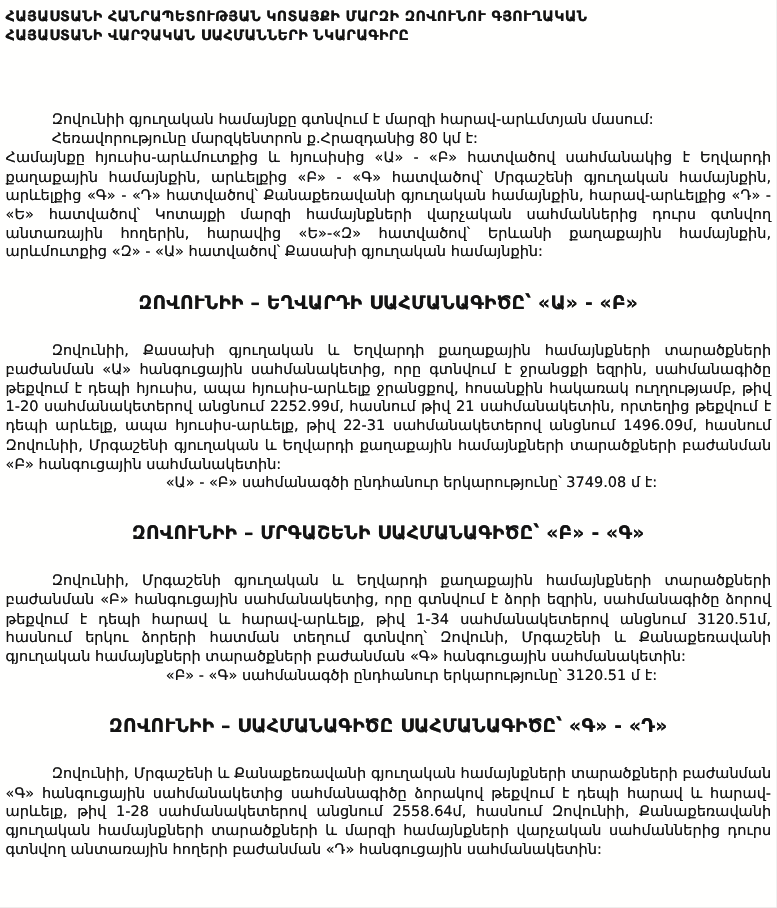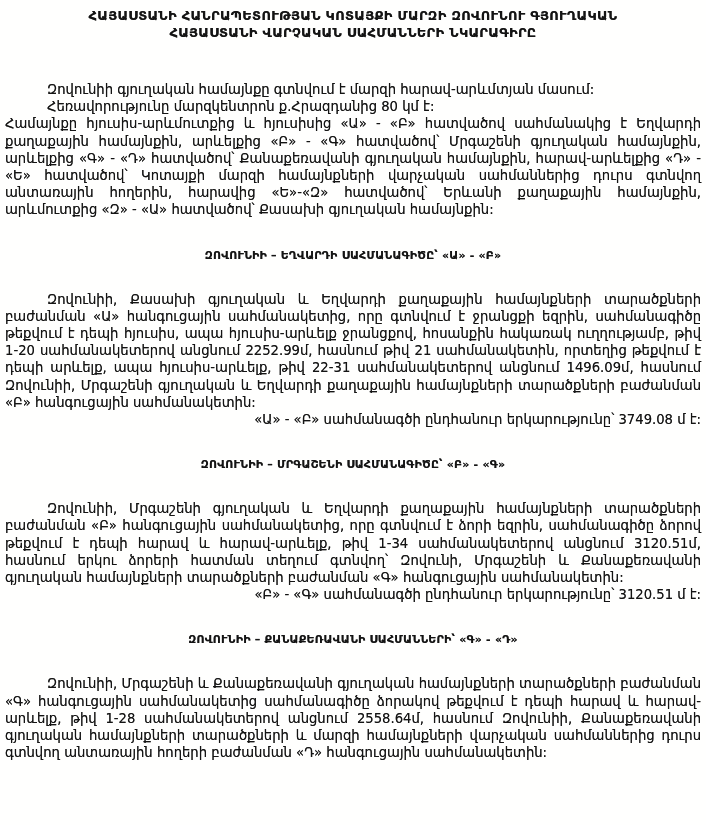--- a/index.html
+++ b/index.html
@@ -11,53 +11,53 @@
     background: #fdfdfc;
     overflow: hidden;
     box-sizing: border-box;
     padding: 7px 5px 0 5px;
     font-family: "DejaVu Sans", sans-serif;
     color: #161616;
     text-shadow: 0 0 0.5px rgba(10,10,10,0.65);
     filter: contrast(1.02);
   }
   .doc-title {
-    text-align: center;
+    text-align: left;
     font-weight: bold;
     font-size: 13px;
     line-height: 17px;
     letter-spacing: 0.3px;
     margin: 0 0 0 0;
   }
-  .intro-block { margin-top: 40px; }
+  .intro-block { margin-top: 60px; }
   p {
     margin: 0;
     font-size: 13.2px;
     line-height: 17.2px;
   }
   .line-indent {
     text-indent: 42px;
     text-align: left;
   }
   .body-par {
     text-align: justify;
     text-indent: 42px;
   }
   .body-par.no-indent { text-indent: 0; }
   .section-heading {
     text-align: center;
     font-weight: bold;
-    font-size: 11px;
+    font-size: 17px;
     line-height: 16px;
     letter-spacing: 0.2px;
     margin: 29px 0 27px 0;
   }
   .total-line {
     text-indent: 42px;
-    text-align: right;
+    text-align: center;
   }
 </style>
 </head>
 <body>
 
 <div class="page">
 
   <div class="doc-title">
     <div>ՀԱՅԱՍՏԱՆԻ ՀԱՆՐԱՊԵՏՈՒԹՅԱՆ ԿՈՏԱՅՔԻ ՄԱՐԶԻ ԶՈՎՈՒՆՈՒ ԳՅՈՒՂԱԿԱՆ</div>
     <div>ՀԱՅԱՍՏԱՆԻ ՎԱՐՉԱԿԱՆ ՍԱՀՄԱՆՆԵՐԻ ՆԿԱՐԱԳԻՐԸ</div>
@@ -75,17 +75,17 @@
     <p class="total-line">«Ա» - «Բ» սահմանագծի ընդհանուր երկարությունը՝ 3749.08 մ է:</p>
   </div>
 
   <div>
     <div class="section-heading">ԶՈՎՈՒՆԻԻ – ՄՐԳԱՇԵՆԻ ՍԱՀՄԱՆԱԳԻԾԸ՝ «Բ» - «Գ»</div>
     <p class="body-par">Զովունիի, Մրգաշենի գյուղական և  Եղվարդի քաղաքային համայնքների տարածքների բաժանման «Բ» հանգուցային սահմանակետից, որը գտնվում է ձորի եզրին, սահմանագիծը ձորով թեքվում է դեպի հարավ և հարավ-արևելք, թիվ 1-34 սահմանակետերով անցնում 3120.51մ,  հասնում երկու ձորերի հատման տեղում գտնվող՝ Զովունի,  Մրգաշենի և Քանաքեռավանի գյուղական  համայնքների տարածքների բաժանման «Գ» հանգուցային սահմանակետին:</p>
     <p class="total-line">«Բ» - «Գ» սահմանագծի ընդհանուր երկարությունը՝ 3120.51 մ է:</p>
   </div>
 
   <div>
-    <div class="section-heading">ԶՈՎՈՒՆԻԻ – ՔԱՆԱՔԵՌԱՎԱՆԻ ՍԱՀՄԱՆՆԵՐԻ՝ «Գ» - «Դ»</div>
+    <div class="section-heading">ԶՈՎՈՒՆԻԻ – ՍԱՀՄԱՆԱԳԻԾԸ ՍԱՀՄԱՆԱԳԻԾԸ՝ «Գ» - «Դ»</div>
     <p class="body-par">Զովունիի,  Մրգաշենի և Քանաքեռավանի գյուղական  համայնքների տարածքների բաժանման «Գ» հանգուցային սահմանակետից  սահմանագիծը ձորակով թեքվում է դեպի հարավ և հարավ-արևելք, թիվ 1-28 սահմանակետերով  անցնում 2558.64մ,  հասնում Զովունիի,  Քանաքեռավանի գյուղական համայնքների տարածքների և  մարզի համայնքների վարչական սահմաններից դուրս գտնվող անտառային հողերի բաժանման «Դ» հանգուցային սահմանակետին:</p>
   </div>
 
 </div>
 
 </body></html>

